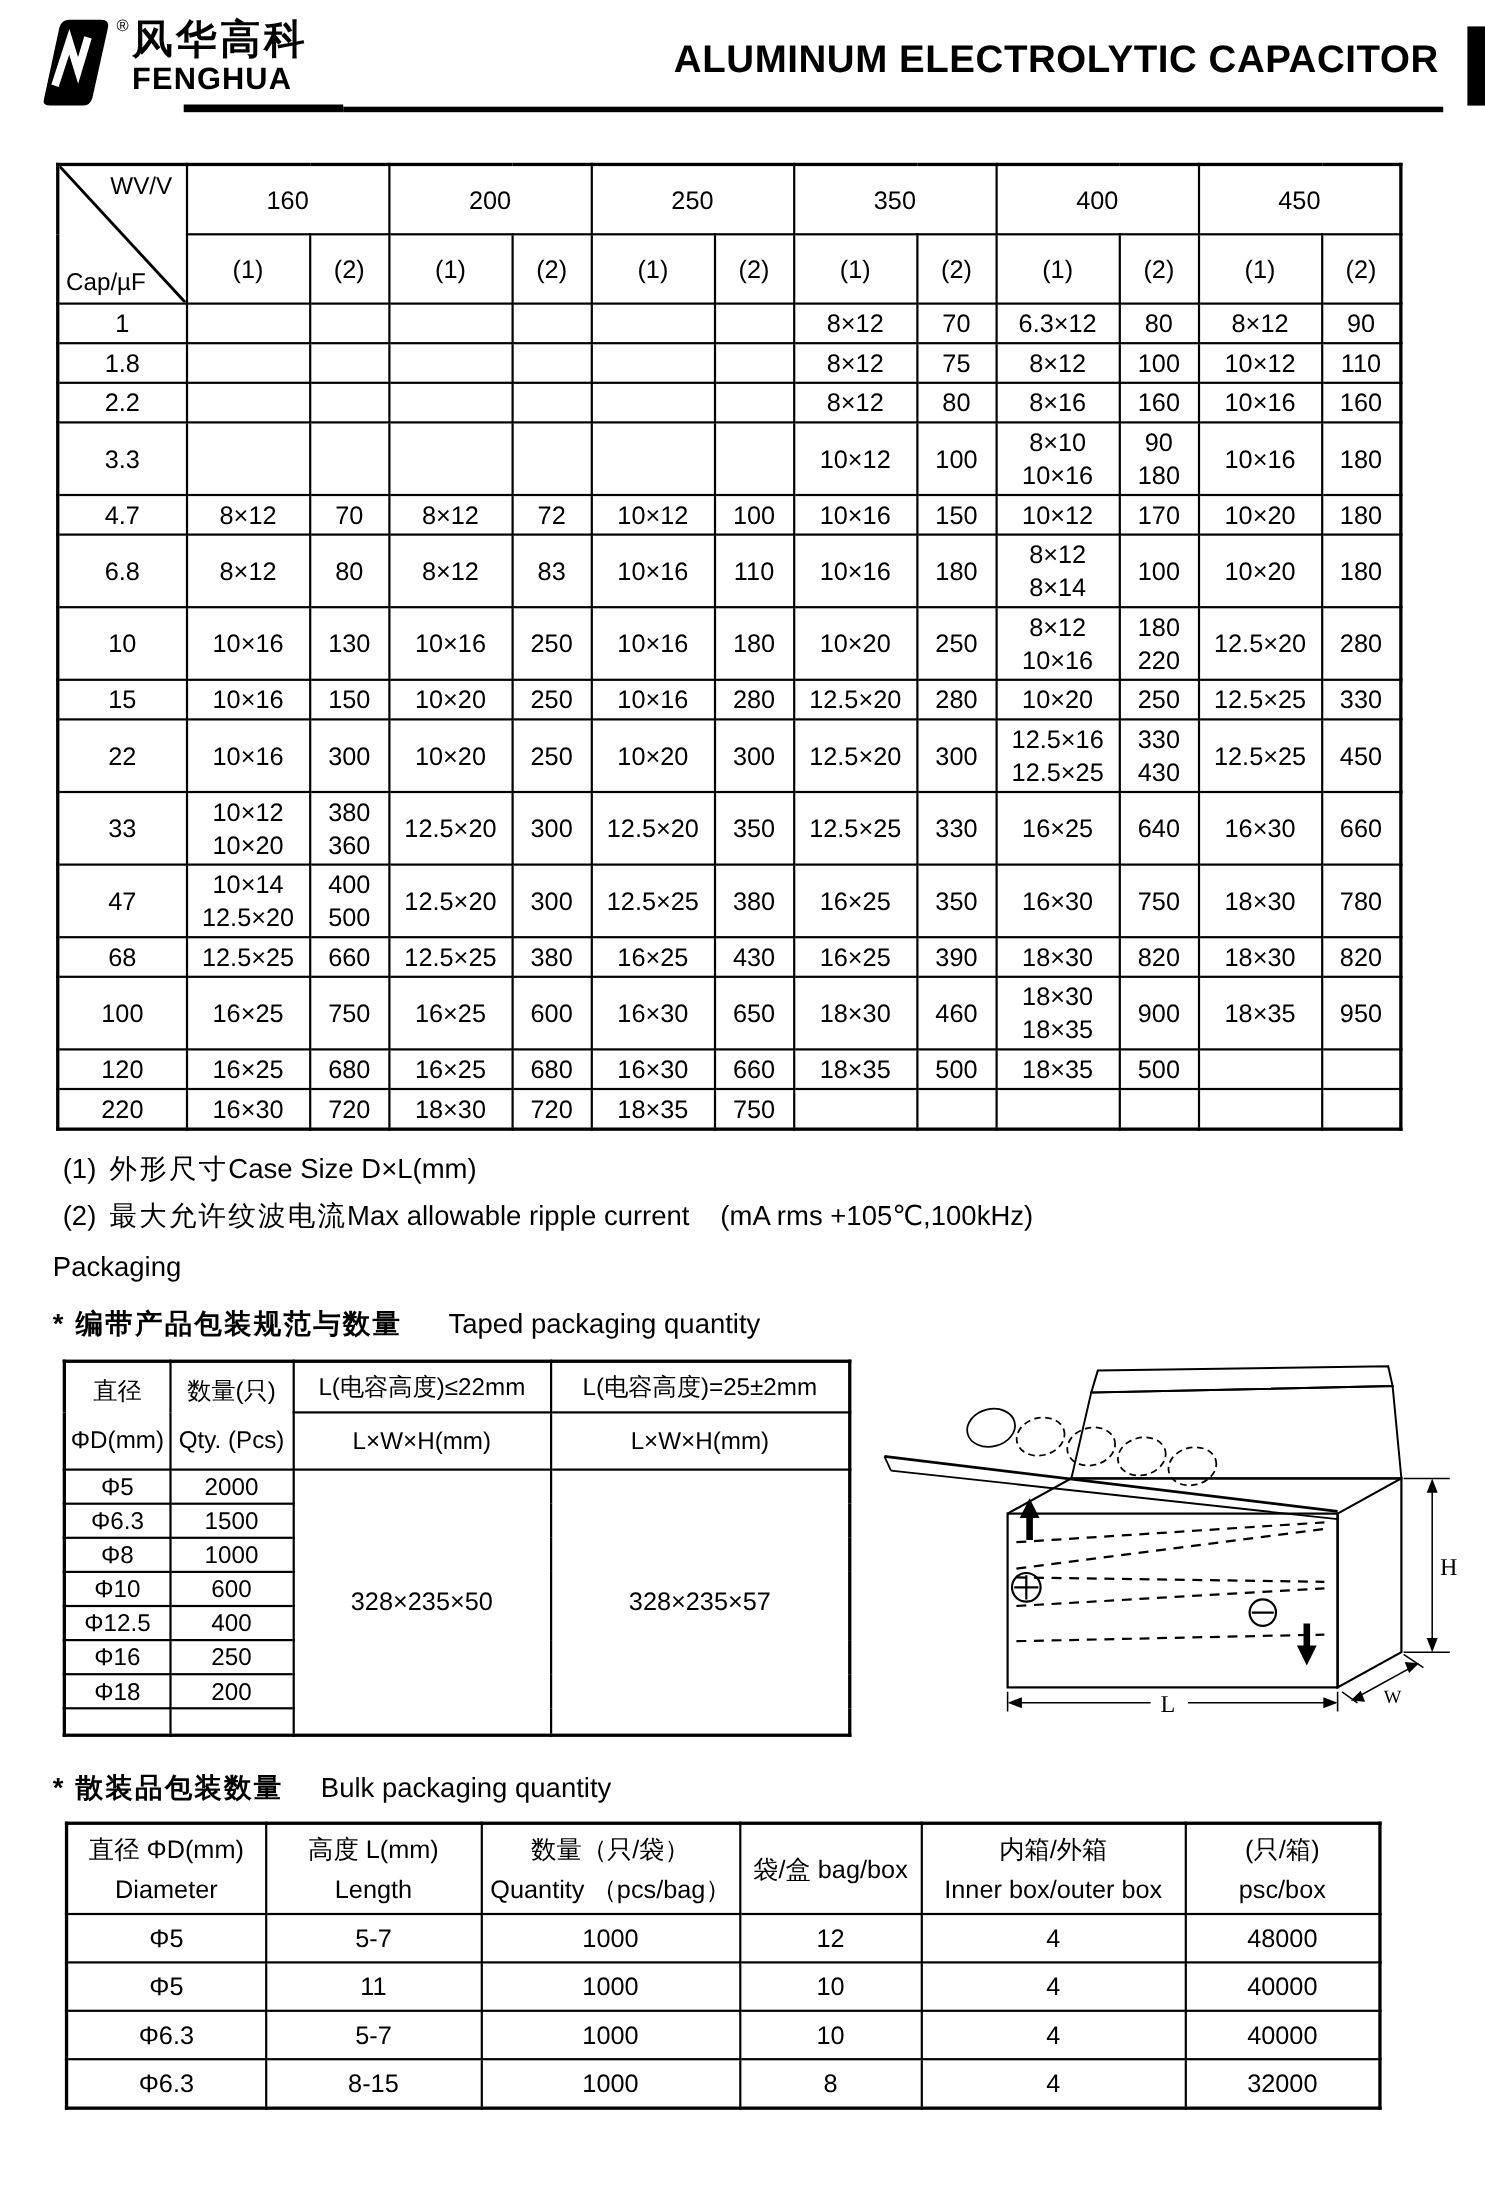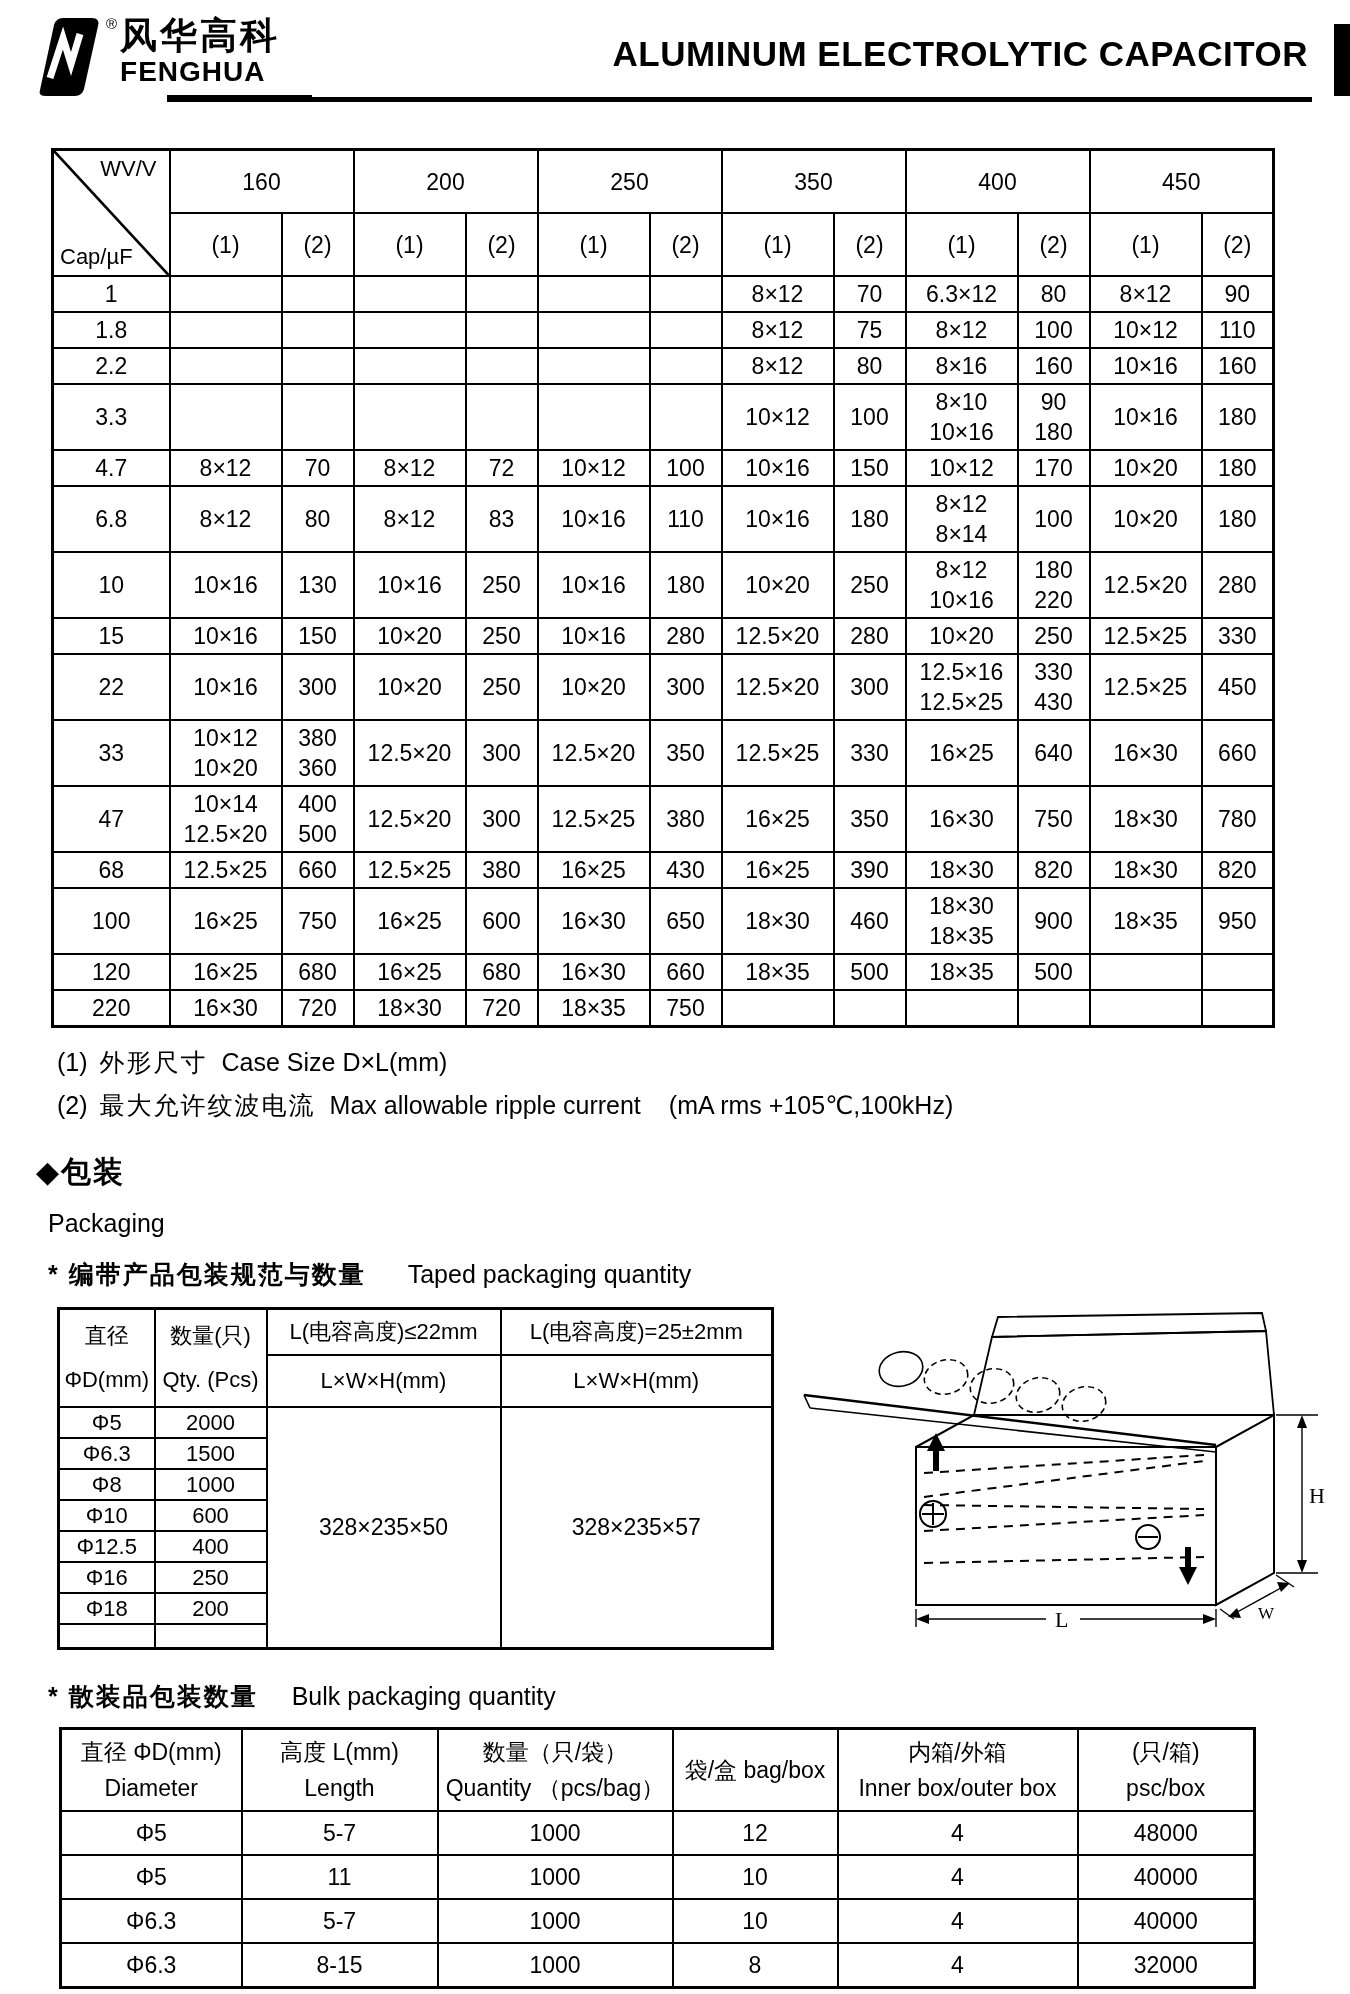--- a/index.html
+++ b/index.html
@@ -23,21 +23,21 @@
   .ratings th,.ratings td{border:2px solid #000;text-align:center;vertical-align:middle;
       font-size:23px;font-weight:normal;line-height:30px;height:30px;padding:2px 0;white-space:pre-line;}
   .corner-cell{position:relative;padding:0;}
   .corner-cell svg{position:absolute;left:0;top:0;width:100%;height:100%;}
   .corner-top{position:absolute;top:3px;right:12px;font-size:22px;}
   .corner-bottom{position:absolute;bottom:3px;left:6px;font-size:22px;}
   
   .notes{margin:18px 0 0 57px;font-size:25px;}
   .note-line{margin-bottom:10px;}
   .note-line .cn{margin-left:12px;letter-spacing:2px;}
-  .note-line .en{margin-left:14px;}
+  .note-line .en{}
   .note-line .en2{margin-left:28px;}
   
   .sec-cn{margin:30px 0 0 36px;font-size:30px;font-weight:bold;letter-spacing:2px;}
   .sec-en{margin:16px 0 0 48px;font-size:25px;}
   .sub-heading{margin:20px 0 0 48px;font-size:25px;}
   .sub-heading .cn{font-weight:bold;letter-spacing:2px;}
   .sub-heading .en{margin-left:42px;font-weight:normal;}
   
   .taped-wrap{display:flex;align-items:flex-start;margin:16px 0 0 57px;}
   .taped{width:714px;border:3px solid #000;}
@@ -375,21 +375,20 @@
 
   <div class="notes">
     <div class="note-line">
       <span>(1)</span><span class="cn">外形尺寸</span><span class="en">Case Size D×L(mm)</span>
     </div>
     <div class="note-line">
       <span>(2)</span><span class="cn">最大允许纹波电流</span><span class="en">Max allowable ripple current</span><span class="en2">(mA rms +105℃,100kHz)</span>
     </div>
   </div>
 
-  <div class="sec-cn">◆包装</div>
   <div class="sec-en">Packaging</div>
 
   <div class="sub-heading">
     <span class="cn">* 编带产品包装规范与数量</span><span class="en">Taped packaging quantity</span>
   </div>
 
   <div class="taped-wrap">
     <table class="taped">
       <colgroup>
         <col style="width:96px">

